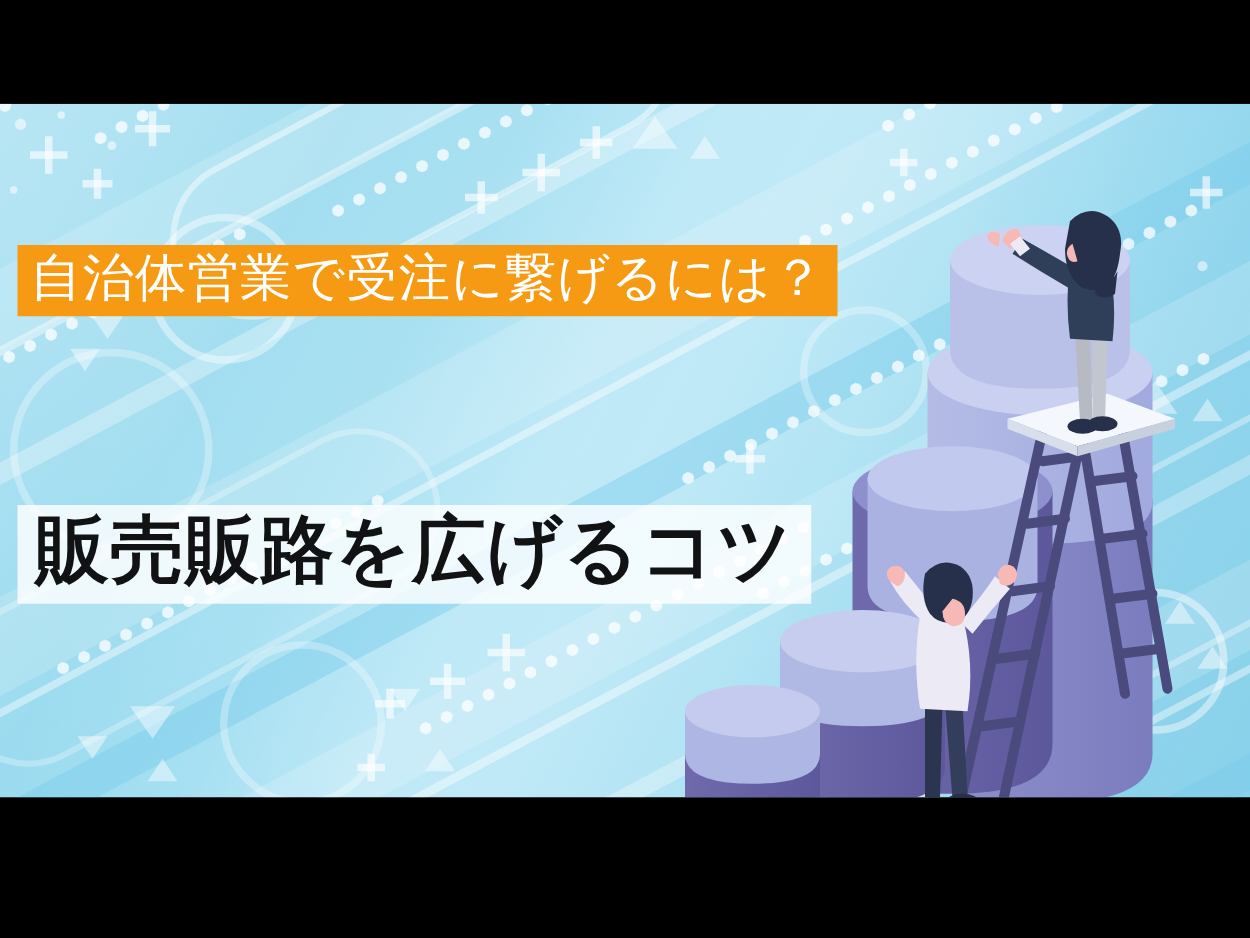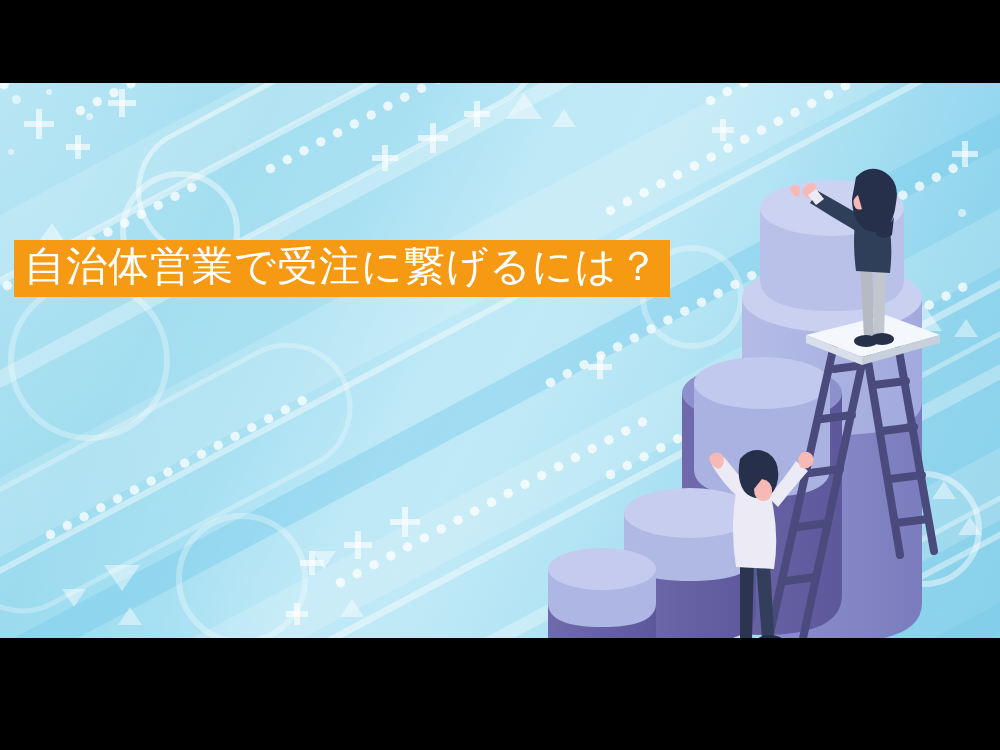--- a/index.html
+++ b/index.html
@@ -55,21 +55,21 @@
   .tri.sm{border-left-width:12px;border-right-width:12px;border-bottom-width:18px;}
   .tri.sm.down{border-bottom:none;border-top-width:18px;}
 
   
   .speck{position:absolute;border-radius:50%;background:rgba(255,255,255,.55);}
 
   
   .band{position:absolute;z-index:30;display:flex;align-items:center;}
   .band .txt{white-space:nowrap;line-height:1;}
 
-  #bandOrange{background:#F59A12;padding:6px 10px 10px 10px;margin-top:44px;}
+  #bandOrange{background:#F59A12;padding:6px 10px 10px 10px;}
   #bandOrange .txt{color:#ffffff;font-size:41px;letter-spacing:1px;font-weight:400;}
 
   #bandTwo{background:rgba(255,255,255,.72);padding:7px 14px 12px 14px;}
   #bandTwo .txt{color:#17181a;font-size:49px;letter-spacing:1px;font-weight:400;}
 
   #bandThree{background:rgba(255,255,255,.80);padding:7px 14px 13px 14px;}
   #bandThree .txt{color:#111214;font-size:59px;letter-spacing:1px;font-weight:700;}
 </style>
 </head>
 <body>
@@ -261,19 +261,22 @@
         <path d="M740 376 q12 -14 28 -6 q12 8 10 26 q-2 14 -12 18 q-14 4 -22 -6 q-8 -12 -4 -32 z" fill="#27304a"></path>
         <path d="M762 396 q10 2 10 12 q0 10 -10 10 q-8 -2 -8 -12 z" fill="#f7b9b5"></path>
       </g>
     </svg>
 
     <div class="band" id="bandOrange" style="left:14px;top:113px;">
       <span class="txt">自治体営業で受注に繋げるには？</span>
     </div>
 
 
+    <div class="band" id="bandThree" style="left:14px;top:321px;">
+      <span class="txt">販売販路を広げるコツ</span>
+    </div>
 
   </div>
 
   <div class="bar top"></div>
   <div class="bar bottom"></div>
 
 </div>
 
 </body></html>

